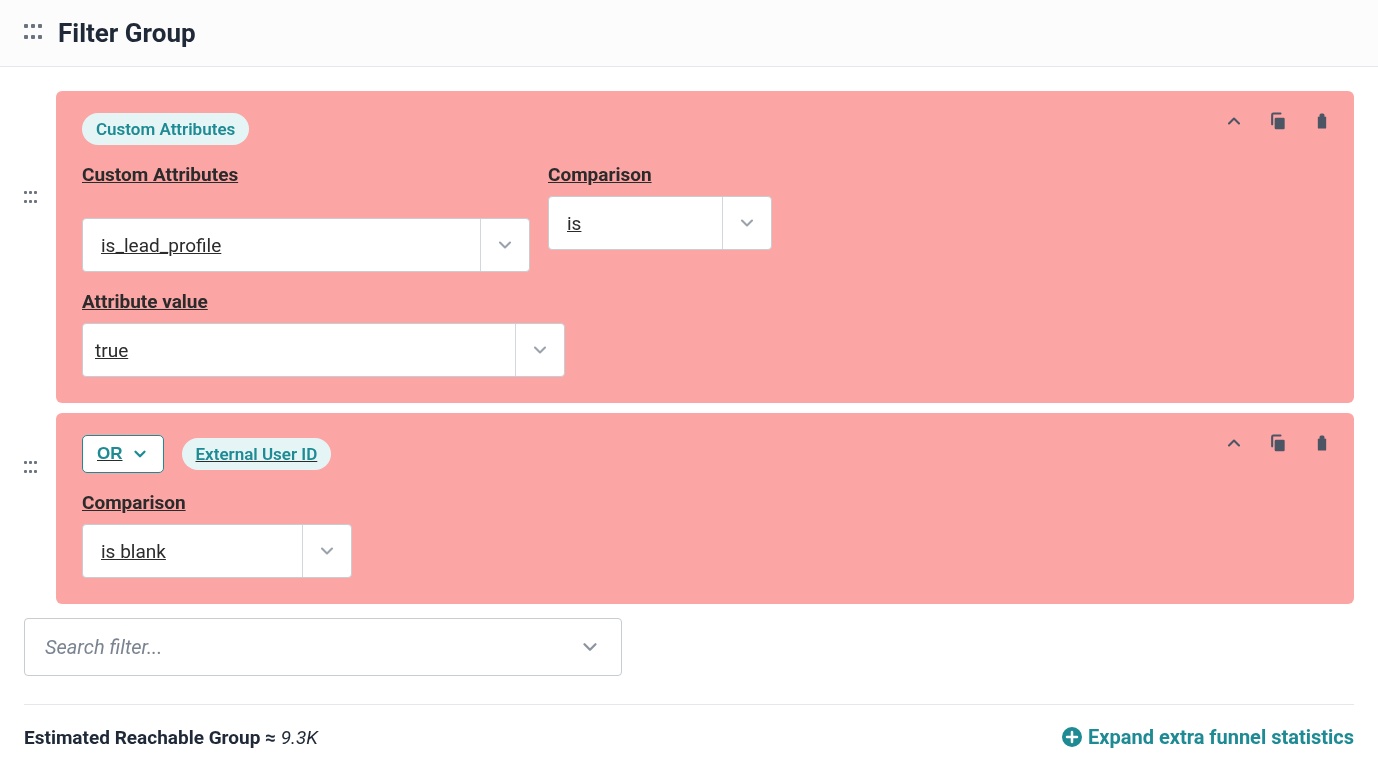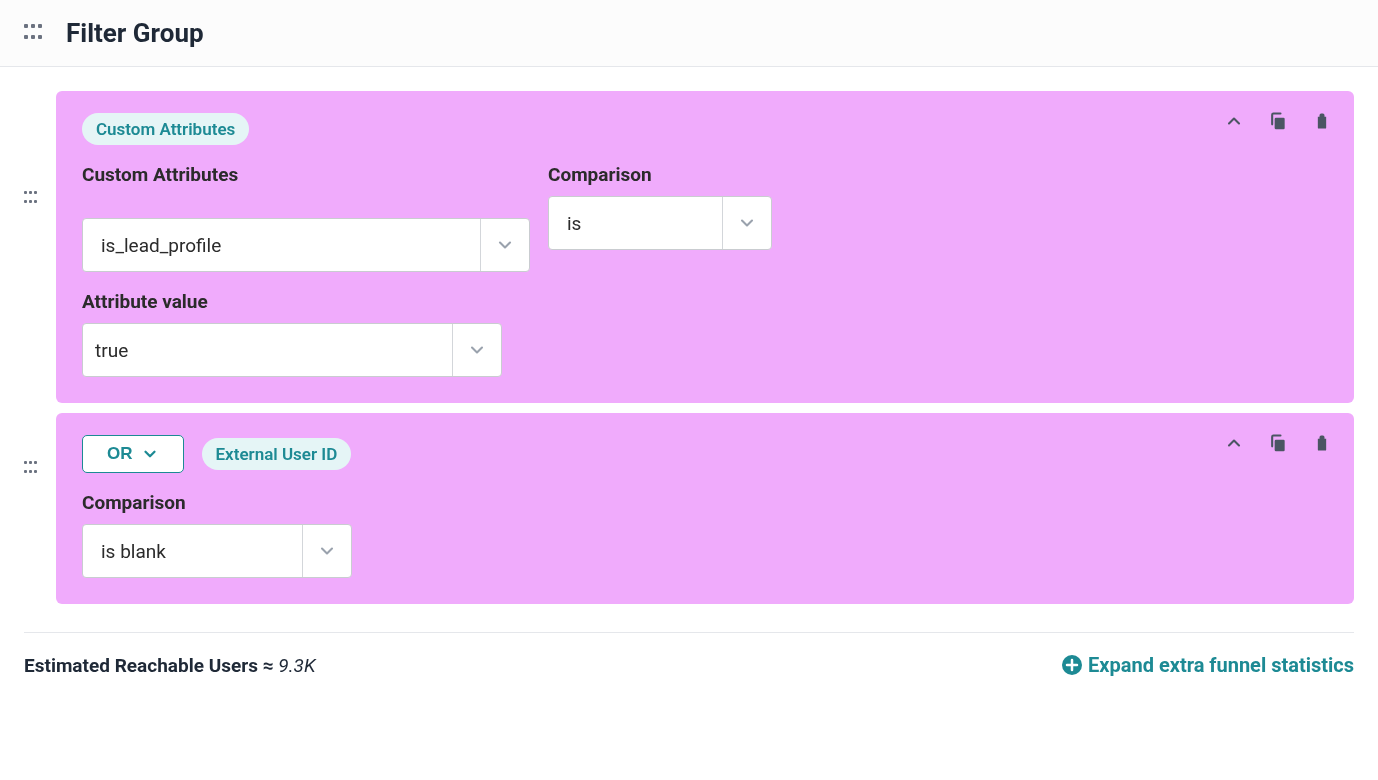--- a/index.html
+++ b/index.html
@@ -28,44 +28,44 @@
   }
   .drag-dots span {
     width: 3px; height: 3px; background: #6b7280; border-radius: 1px;
   }
   .drag-dots.large { width: 18px; height: 18px; gap: 3px; }
   .drag-dots.large span { width: 4px; height: 4px; }
   .title {
     font-size: 26px;
     font-weight: 700;
     color: #1f2937;
-    margin-left: 8px;
   }
   .content {
     padding: 0 24px;
   }
   .filter-row {
     display: flex;
     align-items: flex-start;
     margin-top: 24px;
   }
   .row-handle {
     width: 32px;
     display: flex;
     align-items: center;
     justify-content: center;
     padding-top: 100px;
   }
   .row-handle.second { padding-top: 48px; }
   .card {
     flex: 1;
-    background: #f0abfc;
+    background: #fca5a5;
     border-radius: 6px;
     padding: 22px 26px 26px 26px;
     position: relative;
+    text-decoration: underline;
   }
   .card-actions {
     position: absolute;
     top: 18px;
     right: 20px;
     display: flex;
     gap: 20px;
     align-items: center;
   }
   .card-actions button {
@@ -84,21 +84,21 @@
   .chip-row { display: flex; align-items: center; gap: 18px; }
   .or-btn {
     display: inline-flex;
     align-items: center;
     gap: 8px;
     border: 1.5px solid #1d8a94;
     color: #1d8a94;
     background: #fff;
     font-weight: 700;
     font-size: 17px;
-    padding: 8px 24px;
+    padding: 8px 14px;
     border-radius: 5px;
     cursor: pointer;
   }
   .field-group { margin-top: 18px; }
   .fields-row { display: flex; gap: 18px; }
   .field { display: flex; flex-direction: column; }
   .label {
     font-size: 19px;
     font-weight: 700;
     color: #2b2b2b;
@@ -120,21 +120,21 @@
   .select .text { flex: 1; }
   .select .arrow-box {
     border-left: 1px solid #d3d6da;
     padding-left: 14px;
     height: 100%;
     display: flex;
     align-items: center;
   }
   .select.wide1 { width: 448px; margin-top: 22px; }
   .select.wide2 { width: 224px; }
-  .select.wide3 { width: 420px; padding-left: 12px; }
+  .select.wide3 { width: 483px; padding-left: 12px; }
   .select.wide4 { width: 270px; }
   .search-wrap { margin-top: 14px; }
   .search-select {
     display: flex;
     align-items: center;
     justify-content: space-between;
     border: 1px solid #c9ccd0;
     border-radius: 4px;
     height: 58px;
     width: 598px;
@@ -305,25 +305,35 @@
           <span class="arrow-box">
             <svg width="20" height="20" viewBox="0 0 24 24">
                 <path d="M6 9l6 6 6-6" fill="none" stroke="#9aa2ad" stroke-width="2.5" stroke-linecap="round" stroke-linejoin="round"></path>
               </svg>
           </span>
         </div>
       </div>
     </div>
   </div>
 
+  <div class="search-wrap">
+    <div class="search-select">
+      <span class="placeholder">Search filter...</span>
+      <span>
+        <svg width="22" height="22" viewBox="0 0 24 24">
+            <path d="M6 9l6 6 6-6" fill="none" stroke="#8b94a1" stroke-width="2.5" stroke-linecap="round" stroke-linejoin="round"></path>
+          </svg>
+      </span>
+    </div>
+  </div>
 </div>
 
 <div class="footer">
   <div class="estimate">
-    <span class="bold">Estimated Reachable Users</span>
+    <span class="bold">Estimated Reachable Group</span>
     <span class="bold">≈</span>
     <span class="approx">9.3K</span>
   </div>
   <div class="expand">
     <svg width="24" height="24" viewBox="0 0 24 24">
         <circle cx="12" cy="12" r="10" fill="#1d8a94"></circle>
         <path d="M12 7v10M7 12h10" stroke="#fff" stroke-width="2.5" stroke-linecap="round"></path>
       </svg>
     <span>Expand extra funnel statistics</span>
   </div>

